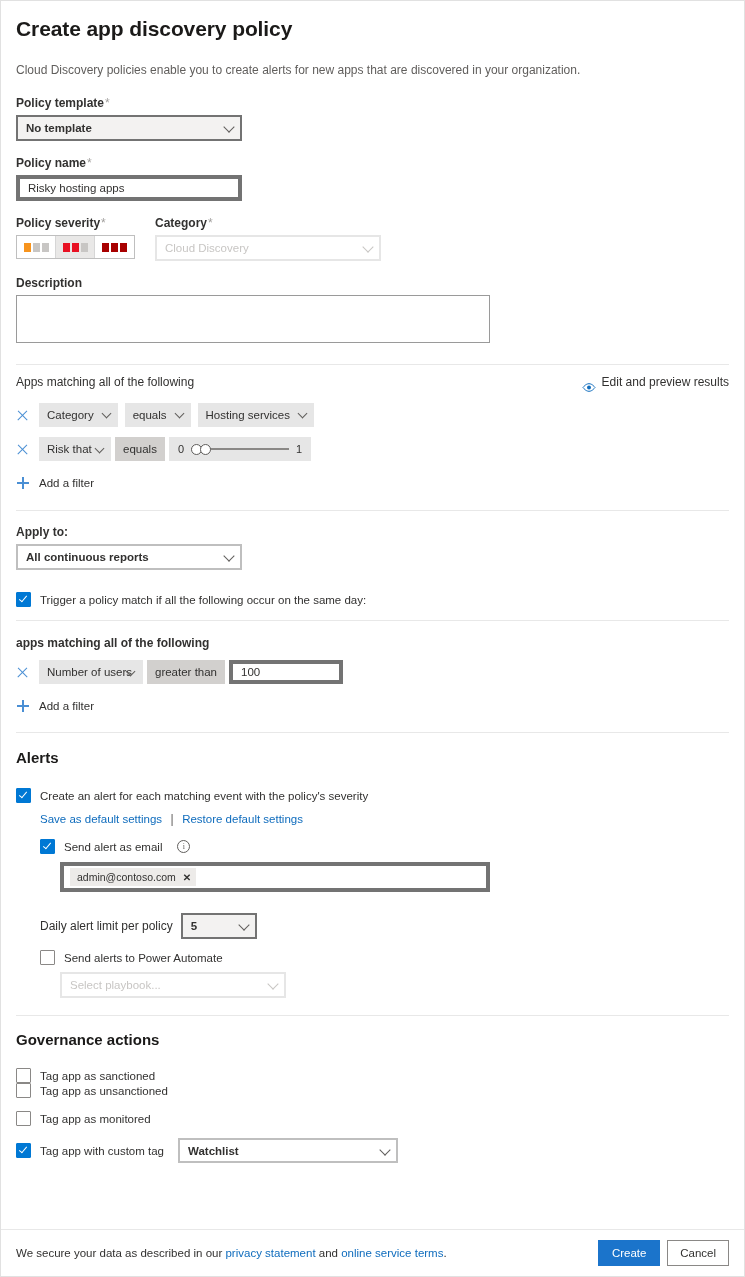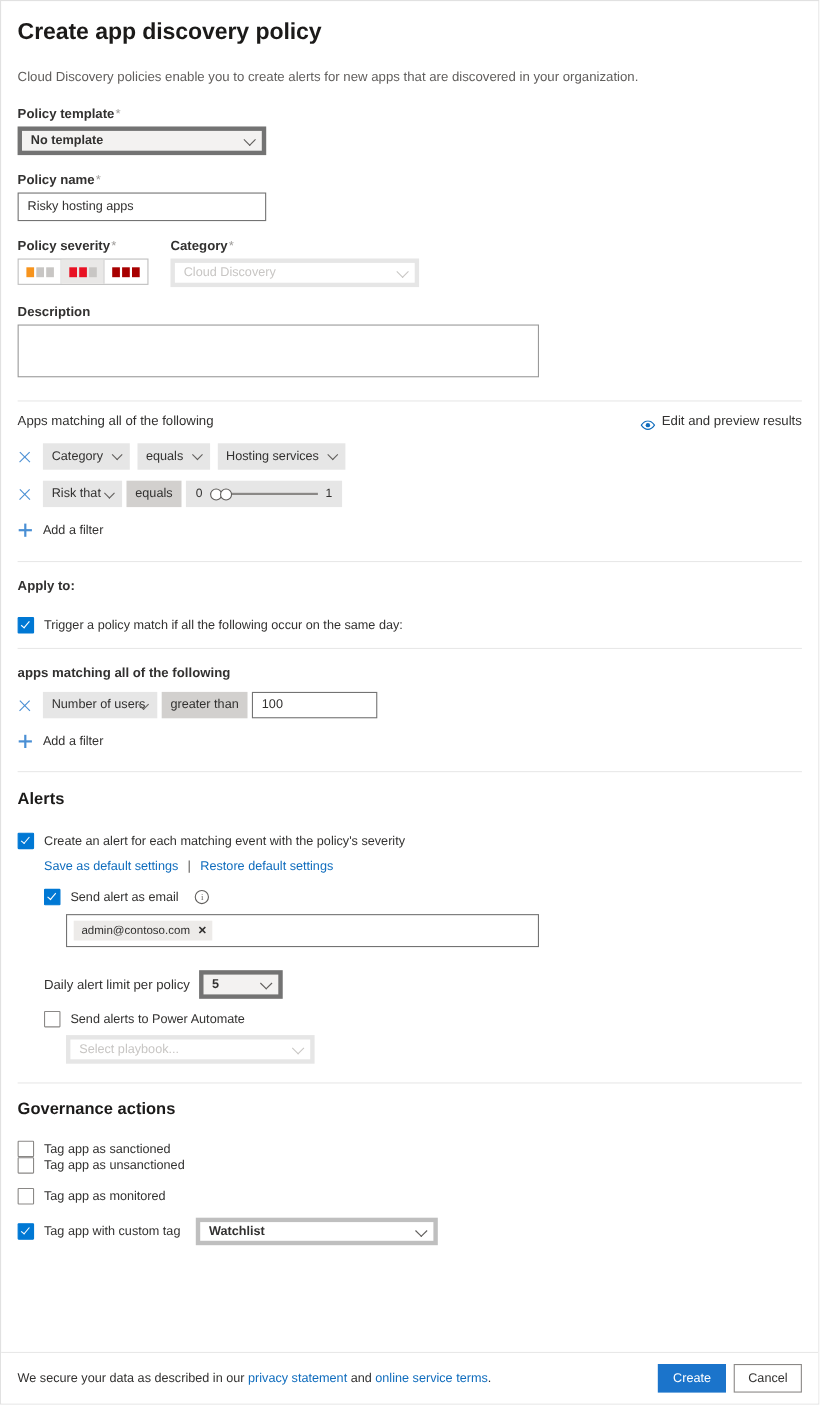--- a/index.html
+++ b/index.html
@@ -66,21 +66,21 @@
     font-size: 12px;
     color: #323130;
   }
   .sub-label.bold { font-weight: bold; }
 
   
   .select {
     position: relative;
     height: 26px;
     box-sizing: border-box;
-    border: 4px solid #737373;
+    border: 2px solid #737373;
     background: #f3f2f1;
     font-size: 11.5px;
     font-weight: bold;
     color: #323130;
     display: flex;
     align-items: center;
     padding: 0 24px 0 8px;
   }
   .select.plain { background: #ffffff; border-color: #bfbfbf; font-weight: bold; }
   .select.disabled {
@@ -98,21 +98,21 @@
     border-right: 1.4px solid #605e5c;
     border-bottom: 1.4px solid #605e5c;
     transform: rotate(45deg);
     box-sizing: border-box;
   }
   .select.disabled .chev { border-color: #c8c6c4; }
 
   .textinput {
     height: 26px;
     box-sizing: border-box;
-    border: 1px solid #737373;
+    border: 4px solid #737373;
     background: #ffffff;
     font-size: 11.5px;
     color: #323130;
     display: flex;
     align-items: center;
     padding: 0 8px;
   }
   .textarea {
     height: 48px;
     box-sizing: border-box;
@@ -479,20 +479,24 @@
       <span class="addfilter">
         <span class="plus"></span>
         <span>Add a filter</span>
       </span>
     </div>
 
     <div class="divider" style="margin-top:17px;"></div>
 
     <div style="margin-top:14px;">
       <span class="field-label">Apply to:</span>
+      <div class="select plain" style="width:226px;background:#ffffff;">
+        <span>All continuous reports</span>
+        <span class="chev"></span>
+      </div>
     </div>
 
     <div class="cbrow" style="margin-top:22px;">
       <span class="cb checked"></span>
       <span>Trigger a policy match if all the following occur on the same day:</span>
     </div>
 
     <div class="divider" style="margin-top:13px;"></div>
 
     <div style="margin-top:12px;">

